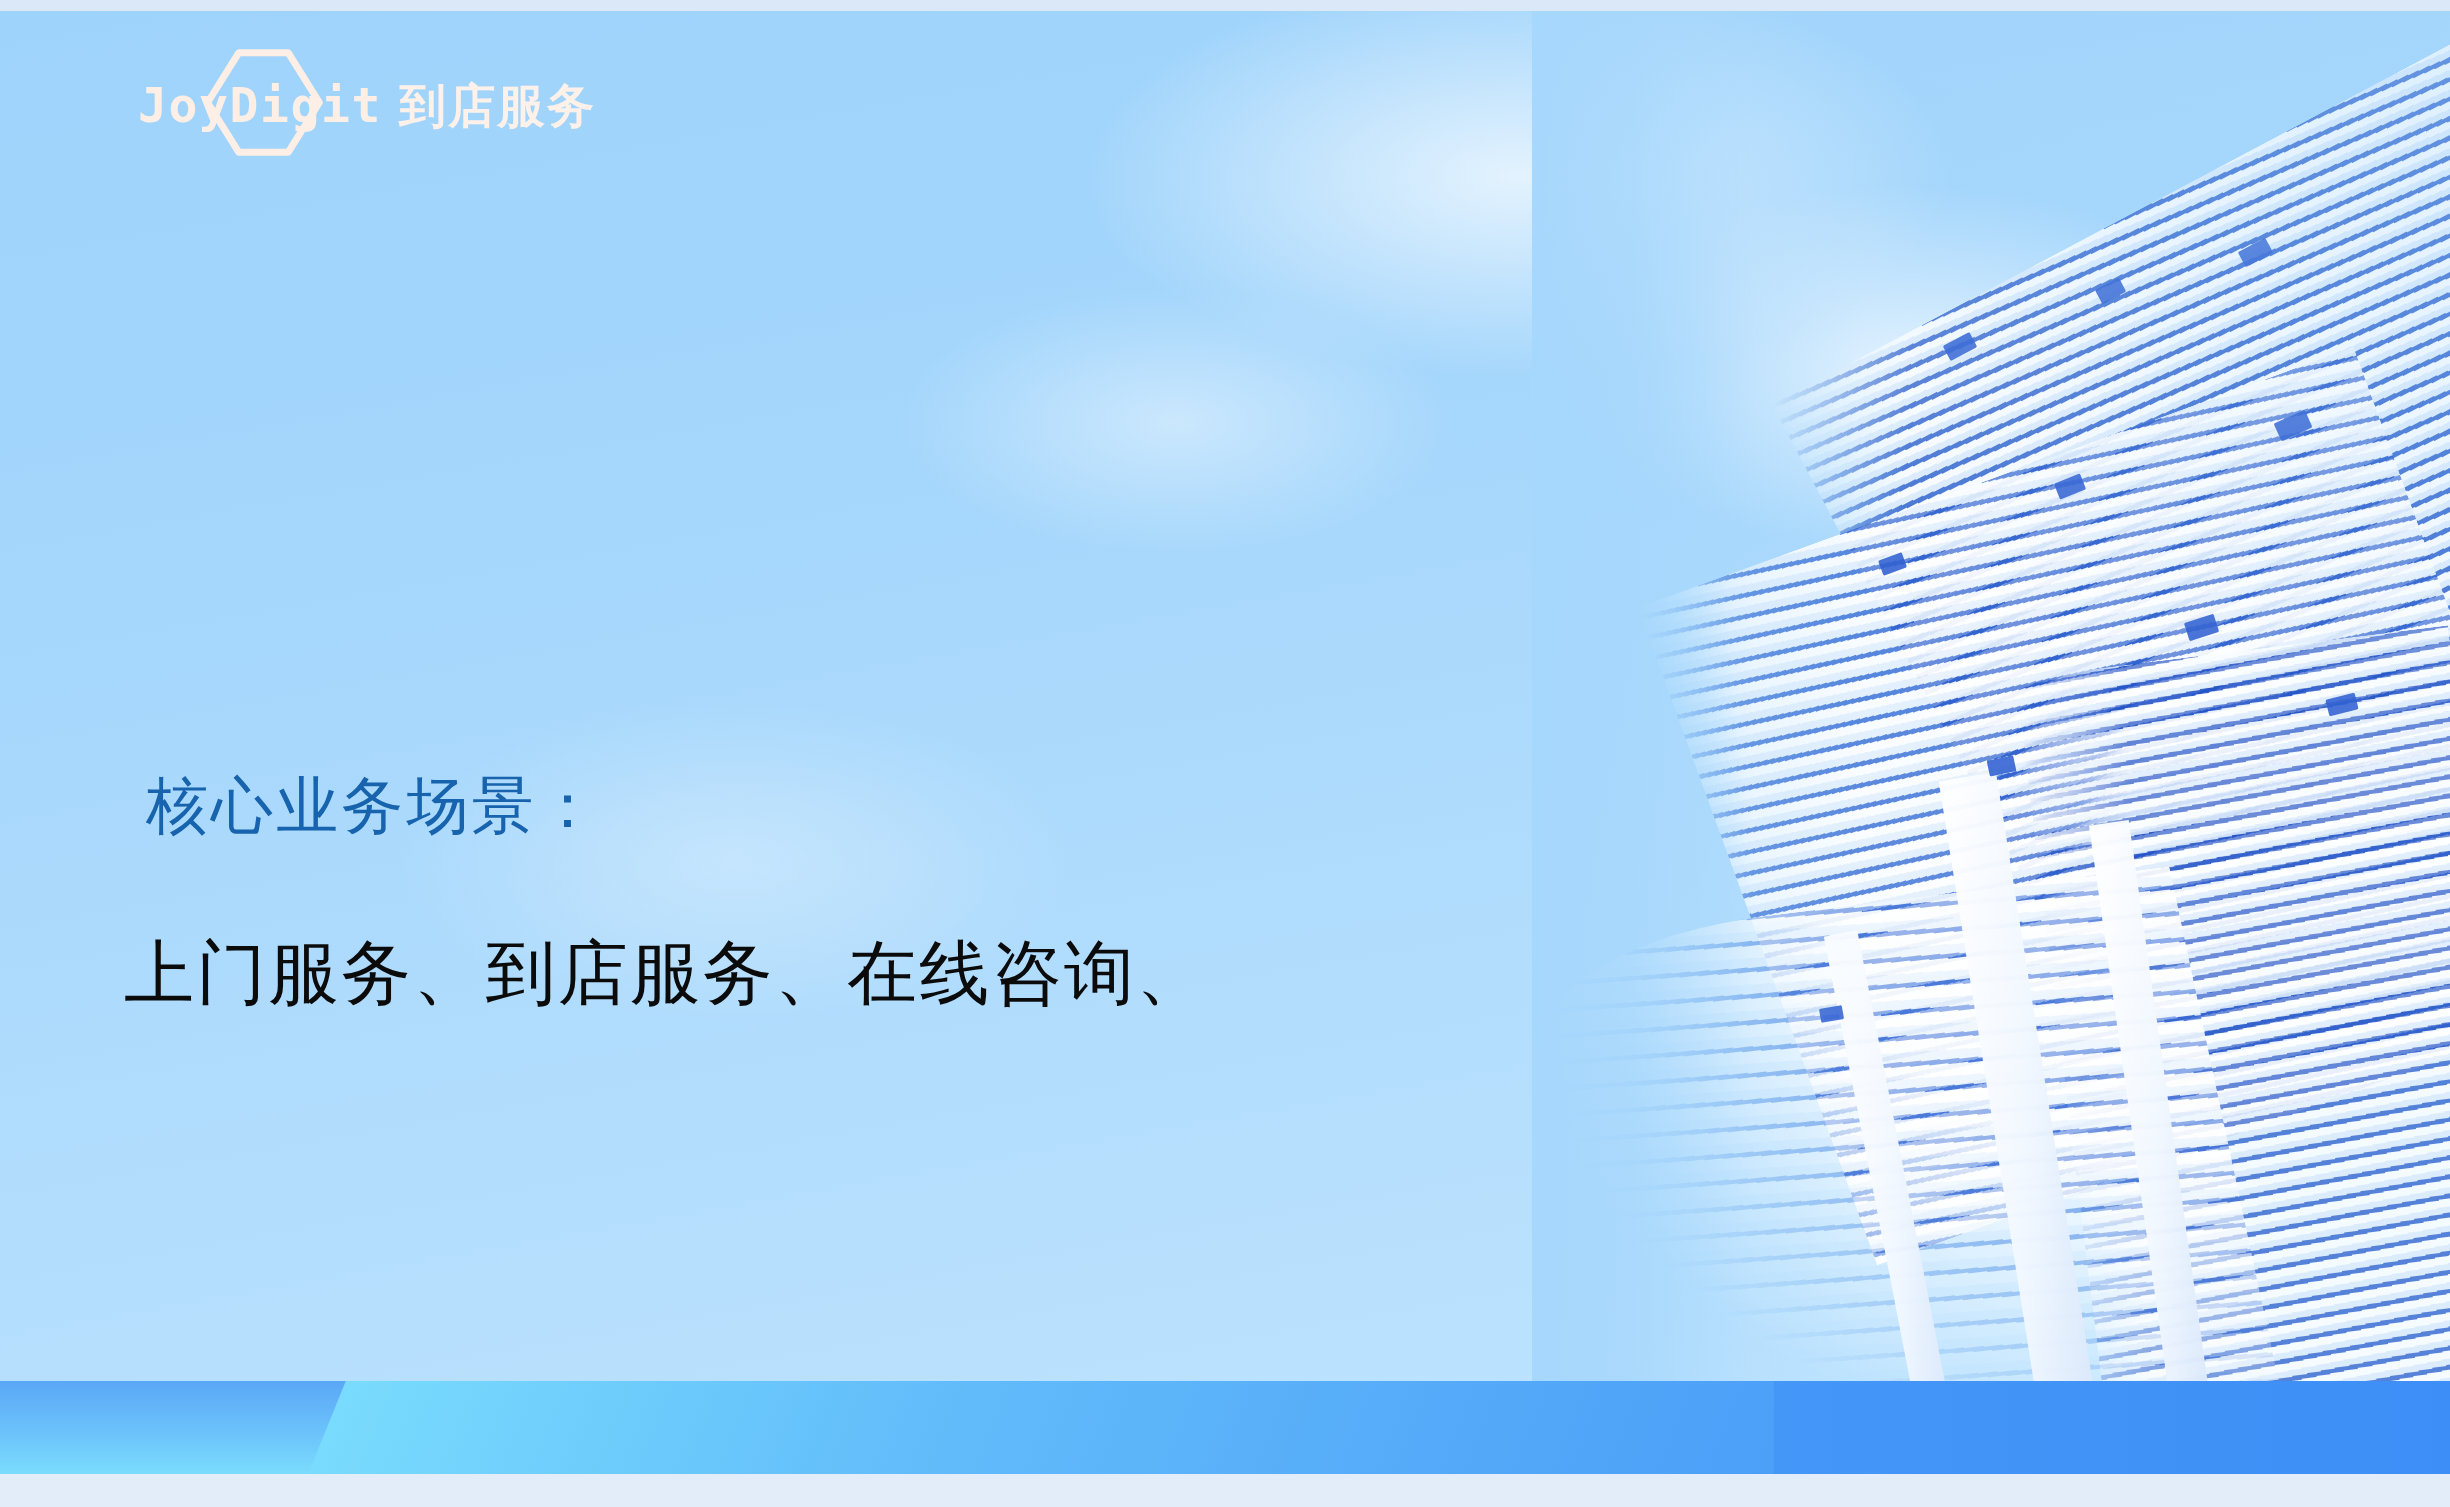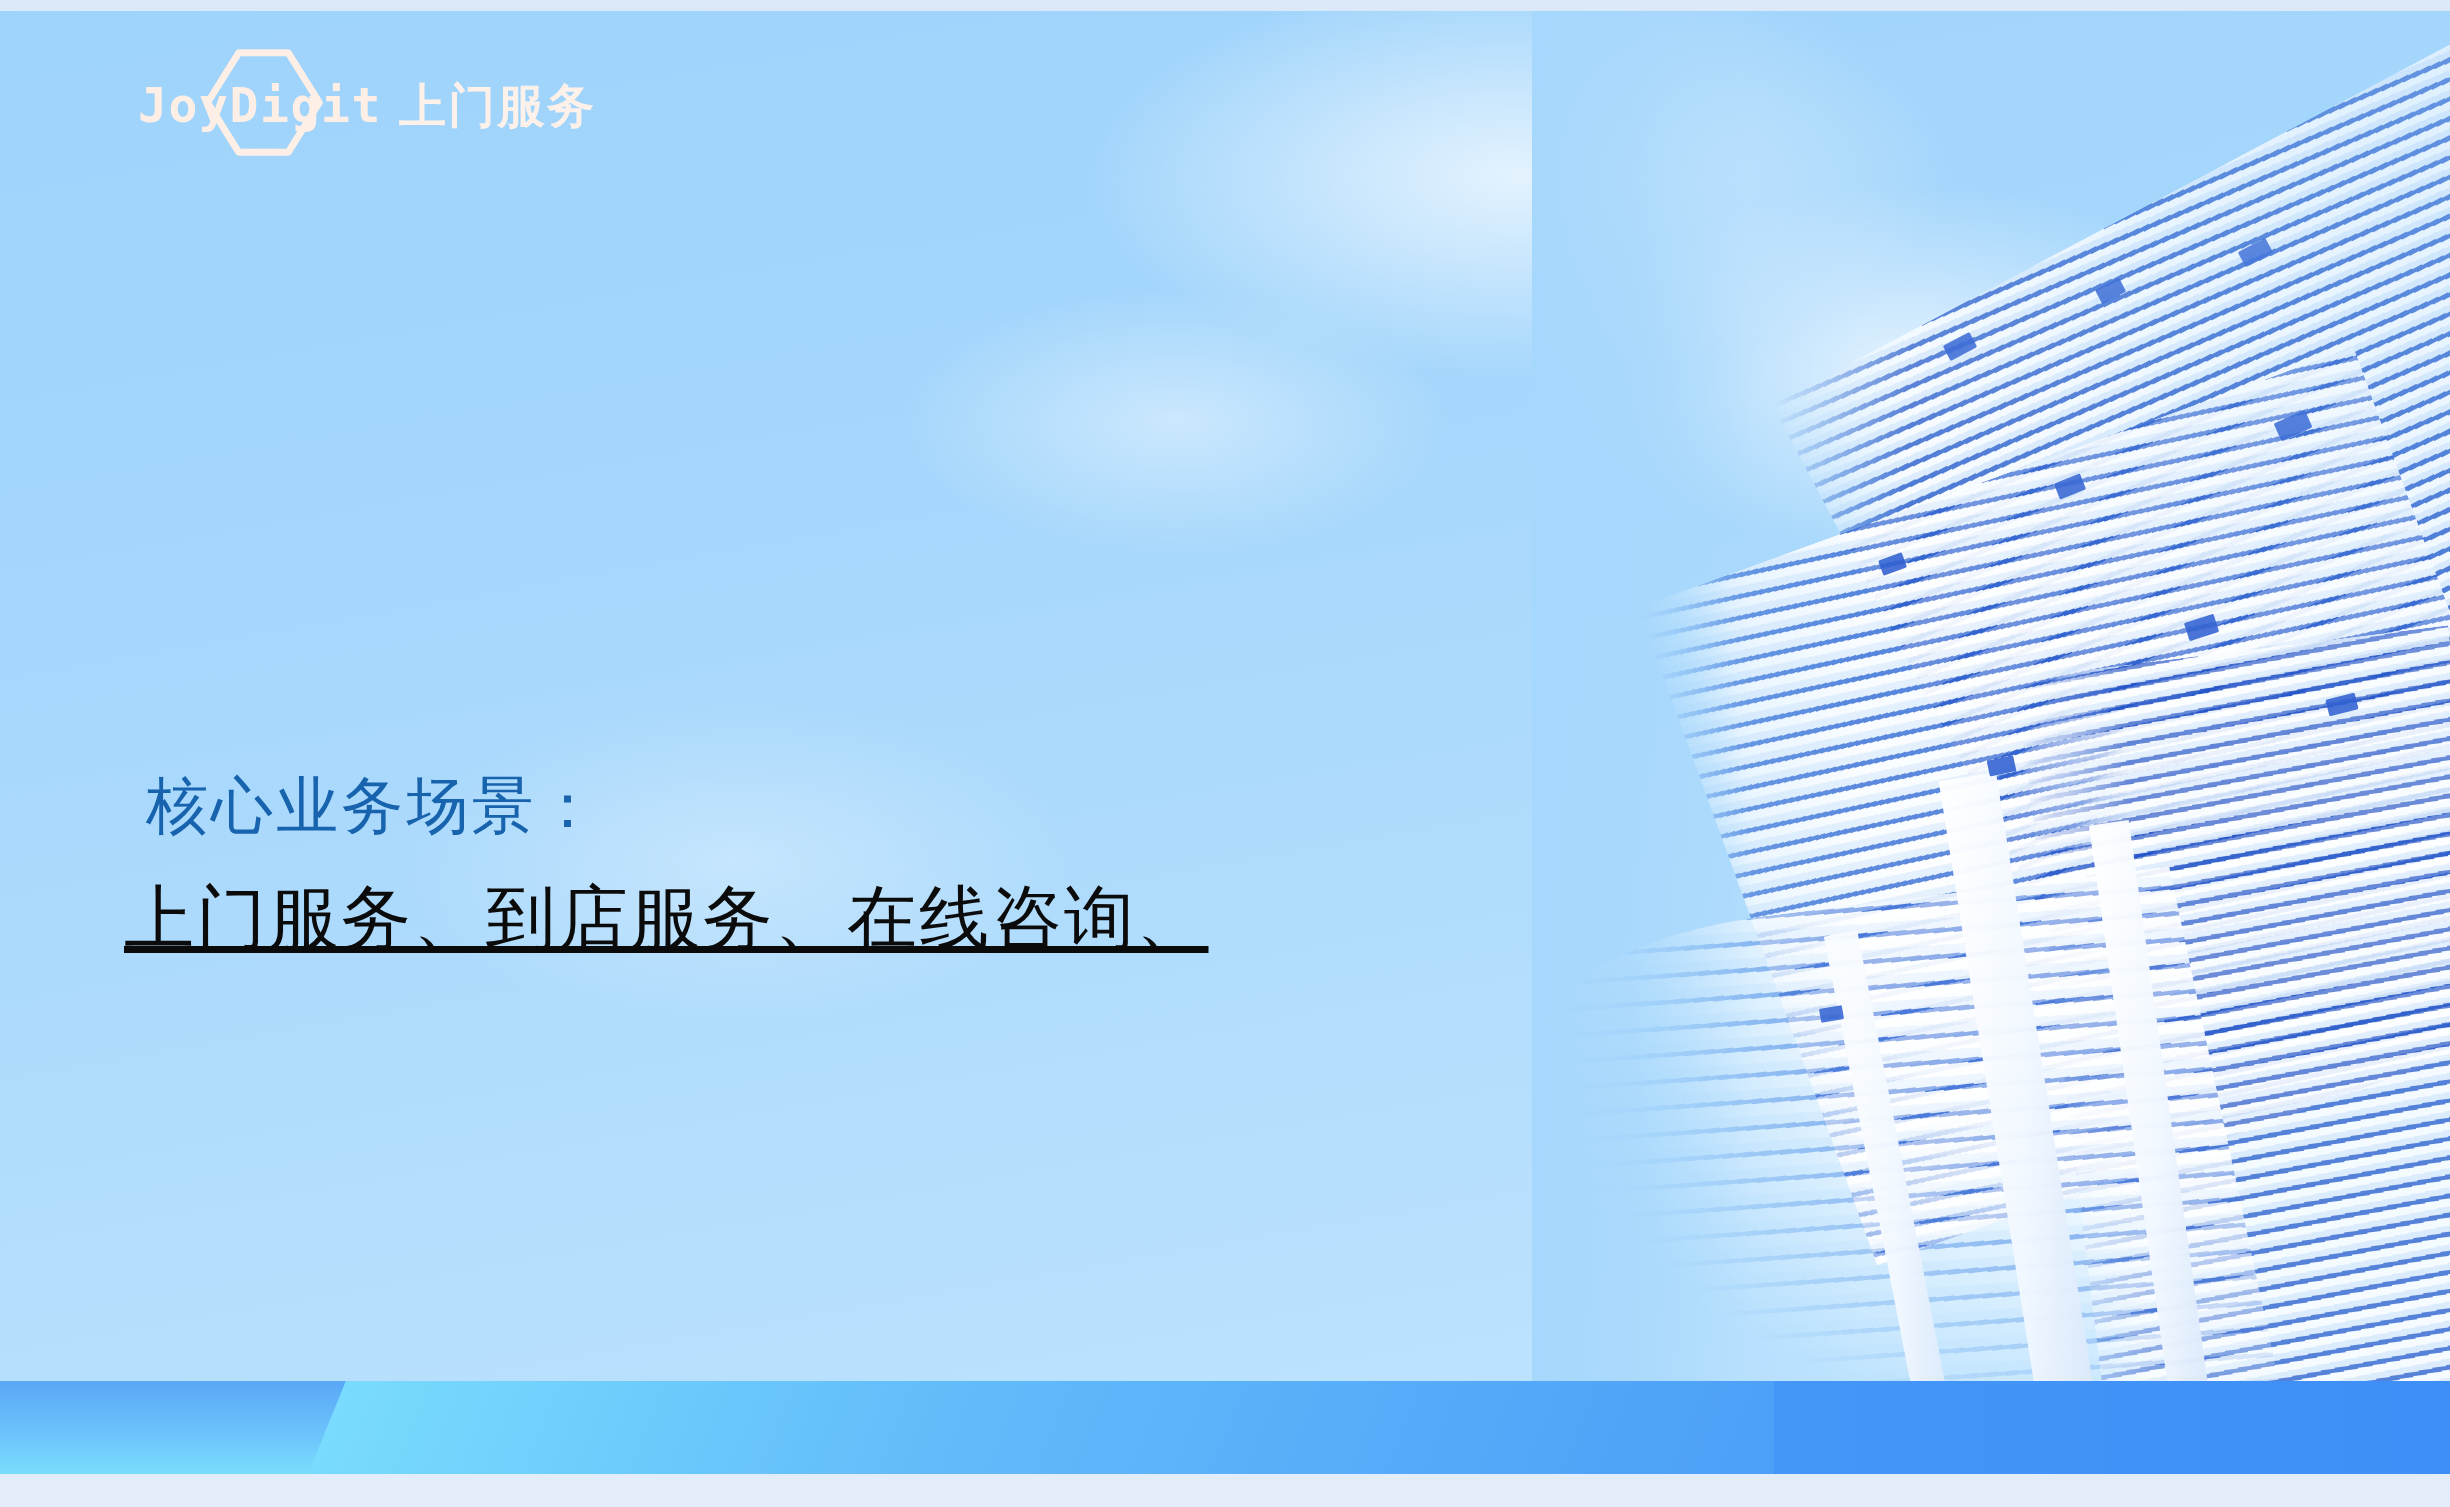--- a/index.html
+++ b/index.html
@@ -221,30 +221,29 @@
     font-size: 62px;
     line-height: 1.1;
     color: #1763ad;
     letter-spacing: 3.1px;
     white-space: nowrap;
   }
 
   
   .body-lines {
     position: absolute;
-    left: 124px; top: 862px;
+    left: 124px; top: 917px;
     z-index: 6;
     font-family: "DejaVu Sans", "Liberation Sans", sans-serif;
     font-weight: 400;
     font-size: 70px;
     line-height: 1.62;
     color: #0b0b0b;
     letter-spacing: 2.3px;
     white-space: nowrap;
-    text-decoration: underline;
   }
   .body-lines .ln { display: block; }
 
   
   .bottom-band {
     position: absolute;
     left: 0; bottom: 0;
     width: 100%;
     height: 127px;
     background: #e3edfa;
@@ -322,21 +321,21 @@
   </div>
 
   <div class="logo">
     <div class="logo-hex">
       <svg width="121" height="109" viewBox="0 0 156 140" aria-hidden="true">
         <polygon points="46,6 110,6 150,70 110,134 46,134 6,70" fill="none" stroke="#fdeee6" stroke-width="9" stroke-linejoin="round"></polygon>
       </svg>
     </div>
     <div class="logo-text">
       <span class="logo-en">JoyDigit</span>
-      <span class="logo-cn">上门服务</span>
+      <span class="logo-cn">到店服务</span>
     </div>
   </div>
 
 
   <div class="subhead">核心业务场景：</div>
 
   <div class="body-lines">
     <span class="ln">上门服务、到店服务、在线咨询、</span>
   </div>
 

